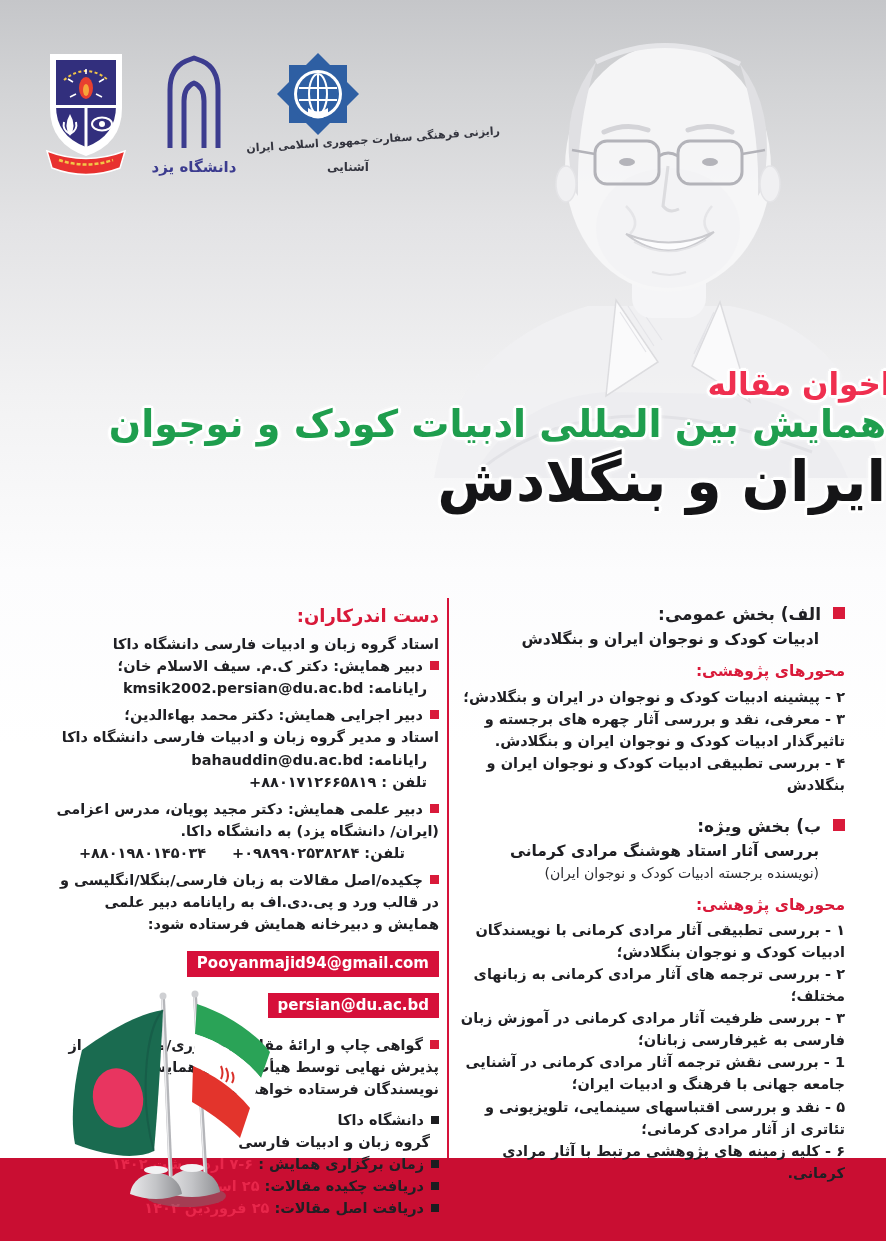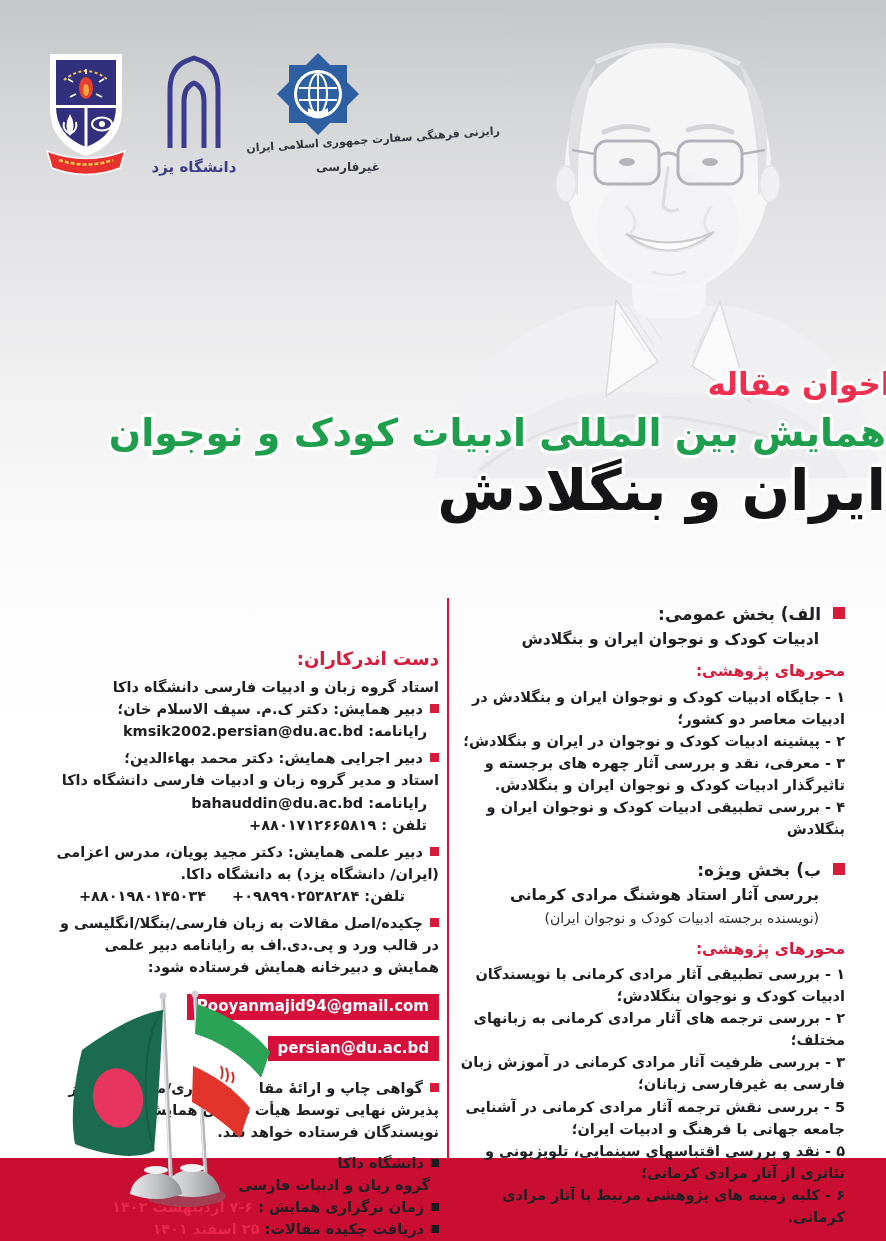--- a/index.html
+++ b/index.html
@@ -13,36 +13,36 @@
   .logos{position:absolute;top:48px;left:42px;display:flex;align-items:flex-start;gap:14px;direction:ltr;z-index:2;}
   .iran-block{position:relative;width:200px;height:140px;}
   .iran-caption1{position:absolute;top:86px;left:-12px;width:230px;text-align:center;font-size:11px;font-weight:bold;color:#34353f;transform:rotate(-4deg);white-space:nowrap;}
   .iran-caption2{position:absolute;top:112px;left:0;width:180px;text-align:center;font-size:12px;font-weight:bold;color:#34353f;}
   
   .portrait{position:absolute;top:0;right:0;width:466px;height:478px;z-index:1;}
   
   .title-block{position:absolute;top:366px;left:0;right:0;text-align:right;direction:rtl;z-index:3;}
   .halo{text-shadow:0 0 7px #fff,0 0 7px #fff,2px 2px 0 #fff,-2px -2px 0 #fff,2px -2px 0 #fff,-2px 2px 0 #fff,0 3px 0 #fff,0 -3px 0 #fff,3px 0 0 #fff,-3px 0 0 #fff;}
   .kicker{font-size:31px;font-weight:bold;color:#ef2f4f;transform:translateX(45px);}
-  .t1{font-size:38px;font-weight:bold;color:#1f9e4e;margin-top:9px;letter-spacing:-1px;}
+  .t1{font-size:38px;font-weight:bold;color:#1f9e4e;margin-top:0;letter-spacing:-1px;}
   .t2{font-size:57px;font-weight:bold;color:#151517;margin-top:2px;}
   
   .col{position:absolute;top:602px;direction:rtl;text-align:right;color:#202024;font-weight:bold;font-size:14.5px;line-height:1.52;z-index:3;}
   .col-general{right:41px;width:390px;}
   .col-people{left:55px;width:384px;}
   .divider{position:absolute;left:447px;top:598px;width:2px;height:560px;background:#d6123a;z-index:2;}
   .sq{display:inline-block;width:9px;height:9px;background:#d91a3a;margin-left:7px;vertical-align:1px;}
   .sq.big{width:12px;height:12px;vertical-align:0;}
   .sq.black{width:8px;height:8px;background:#1d1d20;}
   .sec-title{font-size:17px;}
   .sec-sub{padding-right:26px;font-size:15.5px;}
   .sec-sub-note{padding-right:26px;font-weight:normal;font-size:14px;color:#2a2a2e;}
   .axes-heading{color:#d91a3a;font-size:15.5px;margin:9px 0 2px;}
   .sec-b{margin-top:18px;}
-  .people-heading{color:#d91a3a;font-size:18px;margin-bottom:4px;margin-top:43px;}
+  .people-heading{color:#d91a3a;font-size:18px;margin-bottom:4px;}
   .person{margin-bottom:5px;}
   .contact{padding-right:12px;}
   .contact .em{font-weight:bold;text-align:right;}
   .phones{padding-right:34px;}
   .phones .gap{display:inline-block;width:26px;}
   .note{margin:5px 0 4px;}
   .badge{background:#d6103a;color:#ffffff;direction:ltr;font-weight:bold;font-size:15px;line-height:1.25;padding:3px 10px 4px;margin:16px 0;width:fit-content;}
   .venue{margin-top:9px;}
   .venue-l2{padding-right:9px;}
   .sched{white-space:nowrap;}
@@ -121,57 +121,56 @@
           <rect x="17" y="17" width="58" height="58"></rect>
           <rect x="17" y="17" width="58" height="58" transform="rotate(45 46 46)"></rect>
         </g>
         <circle cx="46" cy="46" r="24" fill="#ffffff"></circle>
         <circle cx="46" cy="46" r="21" fill="#2e5fa3"></circle>
         <ellipse cx="46" cy="46" rx="9" ry="20" fill="none" stroke="#ffffff" stroke-width="2"></ellipse>
         <path d="M27,40 h38 M27,52 h38 M46,26 v40" stroke="#ffffff" stroke-width="2"></path>
         <path d="M36,60 q10,7 20,0 v7 q-10,7 -20,0 Z" fill="#ffffff"></path>
       </svg>
       <div class="iran-caption1">رایزنی فرهنگی سفارت جمهوری اسلامی ایران</div>
-      <div class="iran-caption2">غیرفارسی</div>
+      <div class="iran-caption2">آشنایی</div>
     </div>
   </div>
 
   <div class="title-block">
     <div class="kicker halo">فراخوان مقاله</div>
     <div class="t1 halo">همایش بین المللی ادبیات کودک و نوجوان</div>
     <div class="t2 halo">ایران و بنگلادش</div>
   </div>
 
   <div class="divider"></div>
 
   <div class="col col-general">
     <div>
       <p class="sec-title" style="position:relative;padding-right:24px;">
         <span class="sq big" style="position:absolute;right:0;top:5px;"></span>
         <span>الف) بخش عمومی:</span>
       </p>
       <p class="sec-sub">ادبیات کودک و نوجوان ایران و بنگلادش</p>
       <p class="axes-heading">محورهای پژوهشی:</p>
-      <p class="axis">۱ - جایگاه ادبیات کودک و نوجوان ایران و بنگلادش در ادبیات معاصر دو کشور؛</p>
       <p class="axis">۲ - پیشینه ادبیات کودک و نوجوان در ایران و بنگلادش؛</p>
       <p class="axis">۳ - معرفی، نقد و بررسی آثار چهره های برجسته و تاثیرگذار ادبیات کودک و نوجوان ایران و بنگلادش.</p>
       <p class="axis">۴ - بررسی تطبیقی ادبیات کودک و نوجوان ایران و بنگلادش</p>
     </div>
     <div class="sec-b">
       <p class="sec-title" style="position:relative;padding-right:24px;">
         <span class="sq big" style="position:absolute;right:0;top:5px;"></span>
         <span>ب) بخش ویژه:</span>
       </p>
       <p class="sec-sub">بررسی آثار استاد هوشنگ مرادی کرمانی</p>
       <p class="sec-sub-note">(نویسنده برجسته ادبیات کودک و نوجوان ایران)</p>
       <p class="axes-heading">محورهای پژوهشی:</p>
       <p class="axis">۱ - بررسی تطبیقی آثار مرادی کرمانی با نویسندگان ادبیات کودک و نوجوان بنگلادش؛</p>
       <p class="axis">۲ - بررسی ترجمه های آثار مرادی کرمانی به زبانهای مختلف؛</p>
       <p class="axis">۳ - بررسی ظرفیت آثار مرادی کرمانی در آموزش زبان فارسی به غیرفارسی زبانان؛</p>
-      <p class="axis">5 - بررسی نقش ترجمه آثار مرادی کرمانی در آشنایی جامعه جهانی با فرهنگ و ادبیات ایران؛</p>
+      <p class="axis">1 - بررسی نقش ترجمه آثار مرادی کرمانی در آشنایی جامعه جهانی با فرهنگ و ادبیات ایران؛</p>
       <p class="axis">۵ - نقد و بررسی اقتباسهای سینمایی، تلویزیونی و تئاتری از آثار مرادی کرمانی؛</p>
       <p class="axis">۶ - کلیه زمینه های پژوهشی مرتبط با آثار مرادی کرمانی.</p>
     </div>
   </div>
 
   <div class="col col-people">
     <p class="people-heading">دست اندرکاران:</p>
 
     <div class="person">
       <p>استاد گروه زبان و ادبیات فارسی دانشگاه داکا</p>

